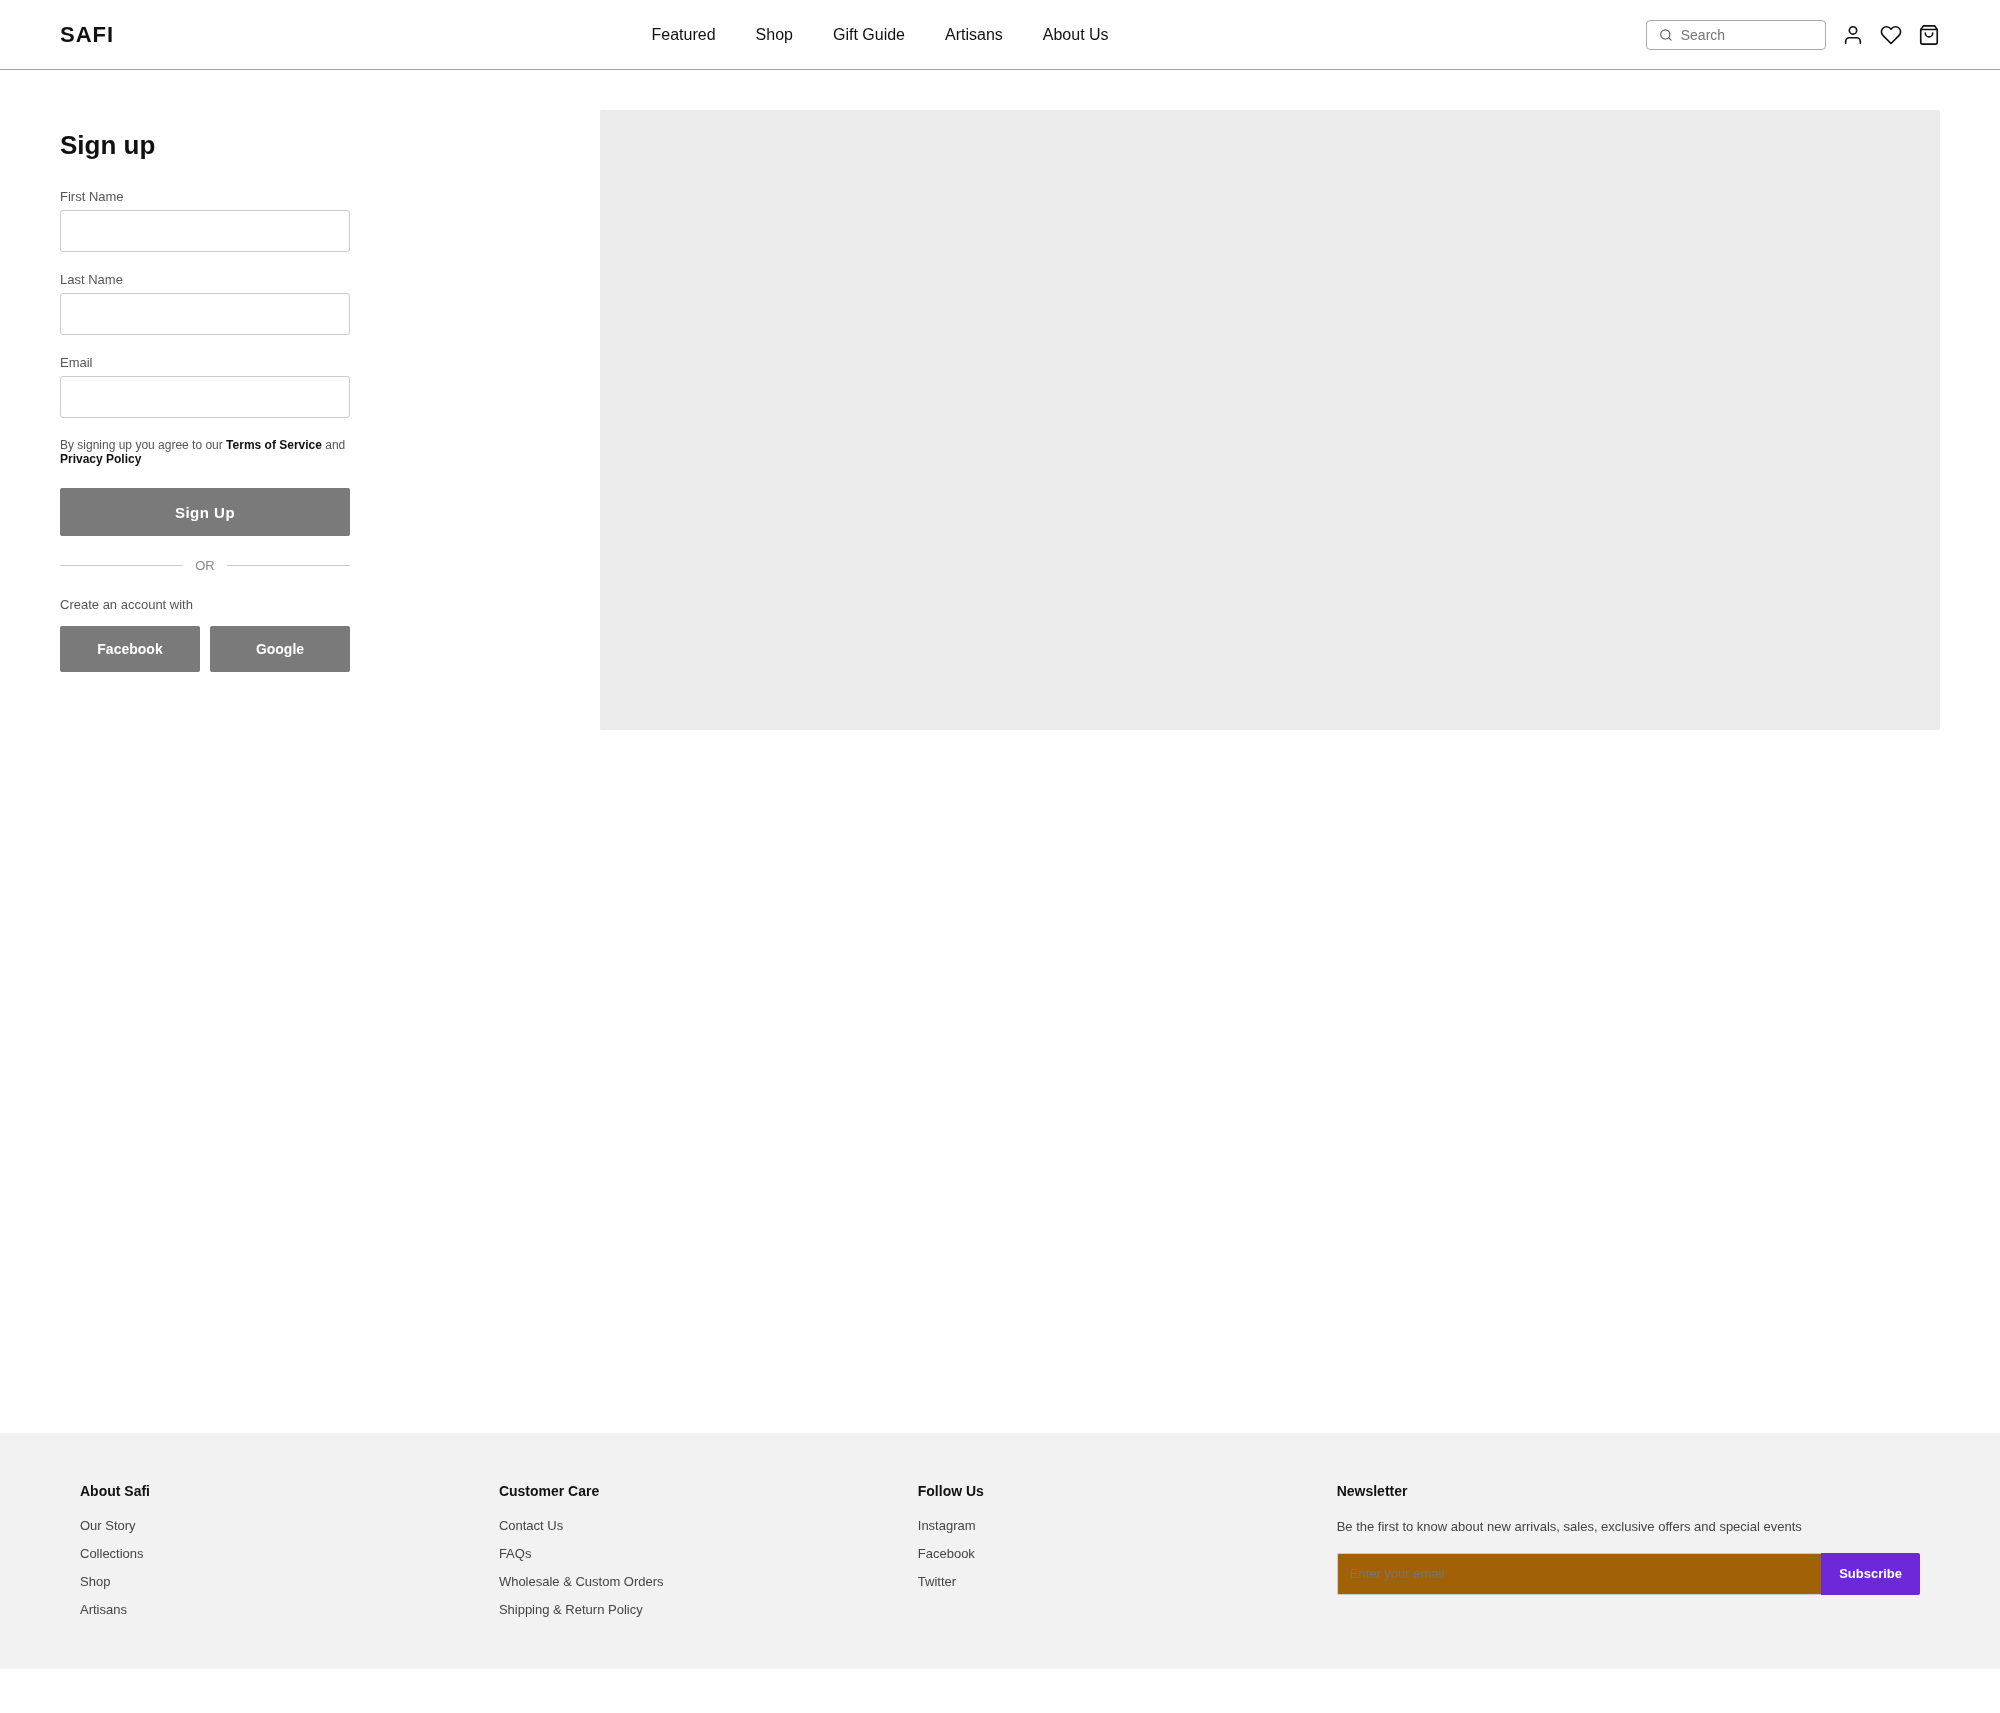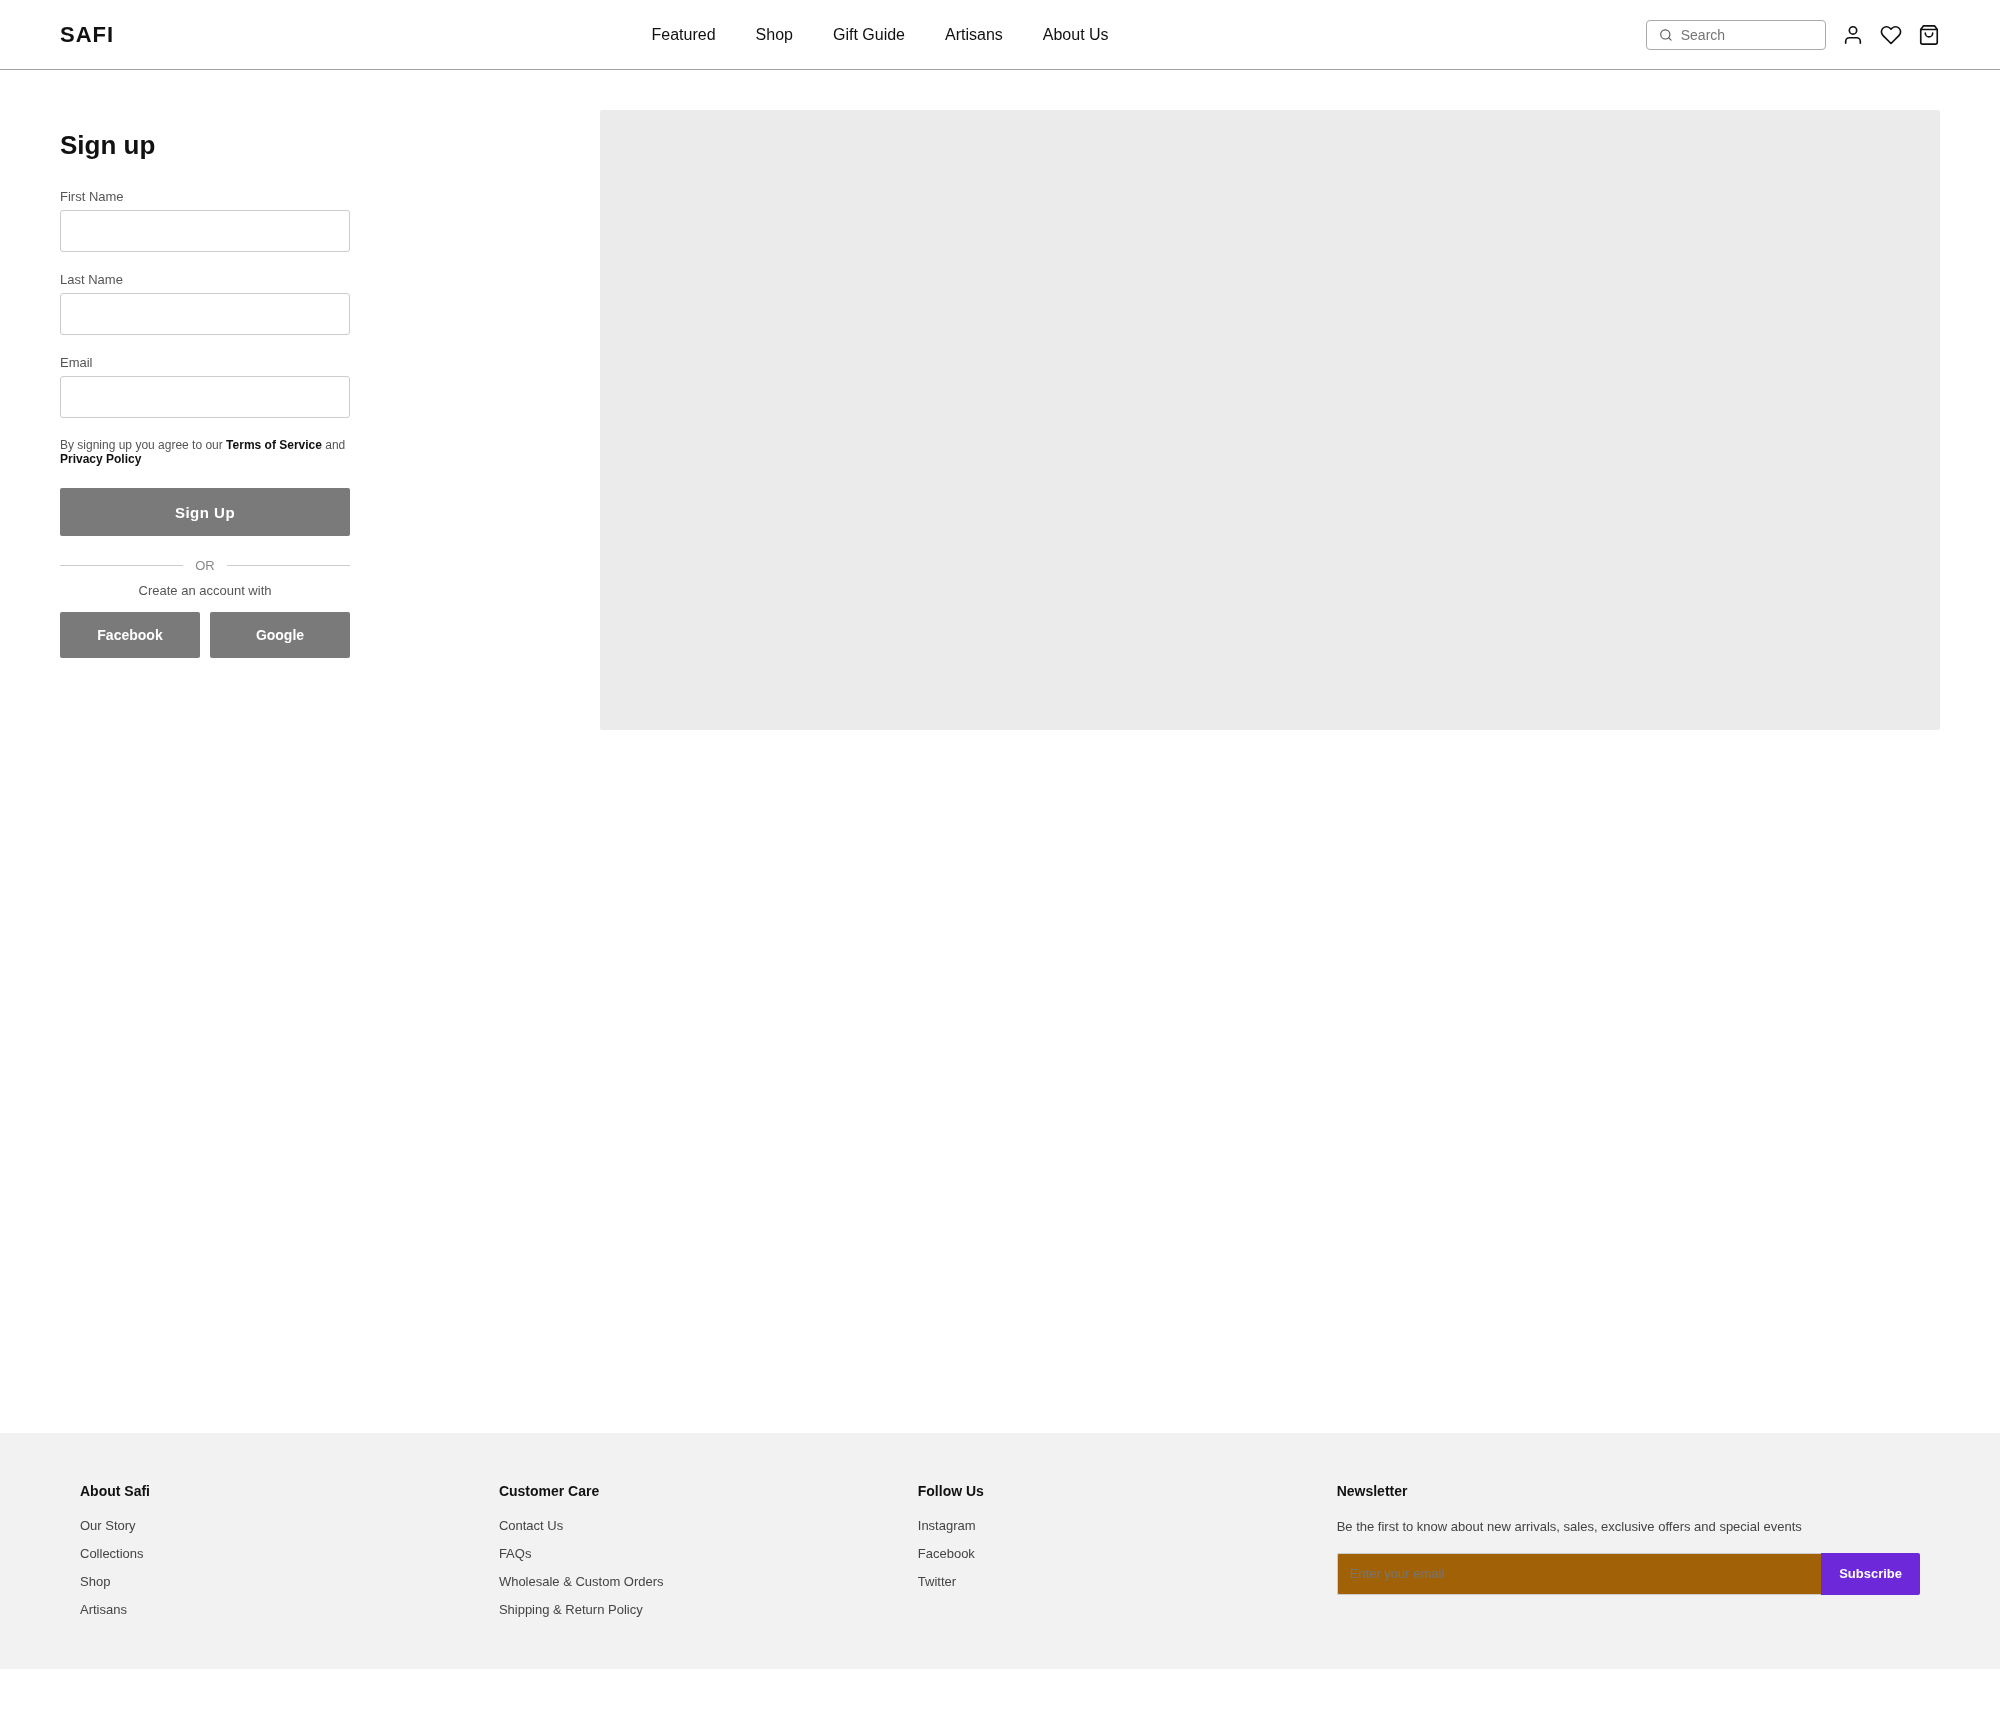--- a/index.html
+++ b/index.html
@@ -122,38 +122,37 @@
       font-size: 15px;
       font-weight: 600;
       cursor: pointer;
       border-radius: 2px;
       letter-spacing: 0.5px;
     }
     .divider {
       display: flex;
       align-items: center;
       gap: 12px;
-      margin: 22px 0 10px 0;
+      margin: 22px 0 24px 0;
       max-width: 290px;
     }
     .divider-line {
       flex: 1;
       height: 1px;
       background: #ccc;
     }
     .divider-text {
       font-size: 13px;
       color: #888;
     }
     .create-account-text {
       font-size: 13px;
       color: #555;
       margin-bottom: 14px;
       max-width: 290px;
-      text-align: center;
     }
     .social-buttons {
       display: flex;
       gap: 10px;
       max-width: 290px;
     }
     .btn-social {
       flex: 1;
       height: 46px;
       background: #7a7a7a;

